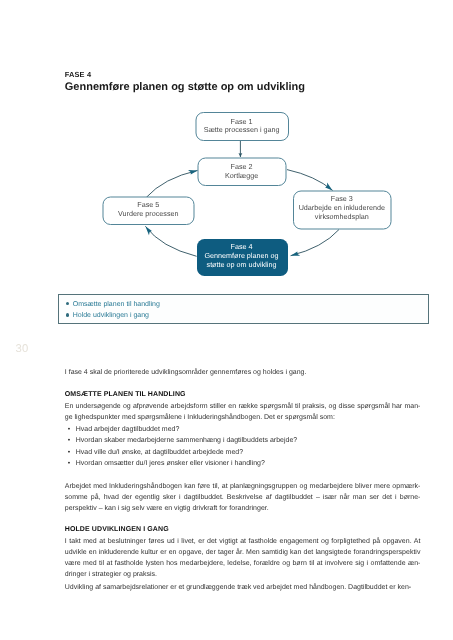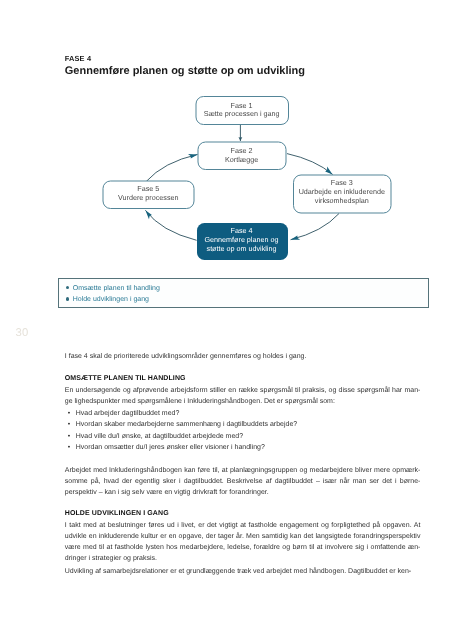--- a/index.html
+++ b/index.html
@@ -1,17 +1,17 @@
 <!DOCTYPE html>
 <html><head>
 <meta charset="utf-8">
 <style>
   html,body{margin:0;padding:0;}
   body{width:453px;height:640px;background:#ffffff;font-family:"Liberation Sans",sans-serif;overflow:hidden;-webkit-font-smoothing:antialiased;text-rendering:geometricPrecision;}
-  .page{position:relative;width:453px;height:588px;transform:translateZ(0);}
+  .page{position:relative;width:453px;height:588px;transform:translateZ(0);margin-top:16px;}
   .hd-small{position:absolute;left:64.8px;top:54.2px;font-size:7.4px;font-weight:bold;color:#1a1a1a;letter-spacing:.15px;}
   .hd-sub{position:absolute;left:64.8px;top:65.4px;font-size:11px;font-weight:bold;color:#1a1a1a;}
   #diagram{position:absolute;left:0;top:0;}
   .nt{font-family:"Liberation Sans",sans-serif;font-size:7.2px;fill:#4a4a4a;text-anchor:middle;}
   .nt-on{fill:#ffffff;}
   .bulletbox{position:absolute;left:57.5px;top:278px;width:371.5px;height:29.5px;border:1px solid #55737a;background:#fdfefe;box-sizing:border-box;}
   .bulletbox ul{margin:0;padding:0;list-style:none;position:absolute;left:14.2px;top:3.5px;}
   .bulletbox li{font-size:7.0px;color:#2b7b96;line-height:11.1px;position:relative;}
   .bulletbox li:before{content:"";position:absolute;left:-6.8px;top:3.9px;width:3.1px;height:3.1px;border-radius:50%;background:#2f6b7d;}
   .pageno{position:absolute;left:15.6px;top:327.7px;font-size:11.3px;line-height:11px;color:#e6e2da;letter-spacing:.1px;}

